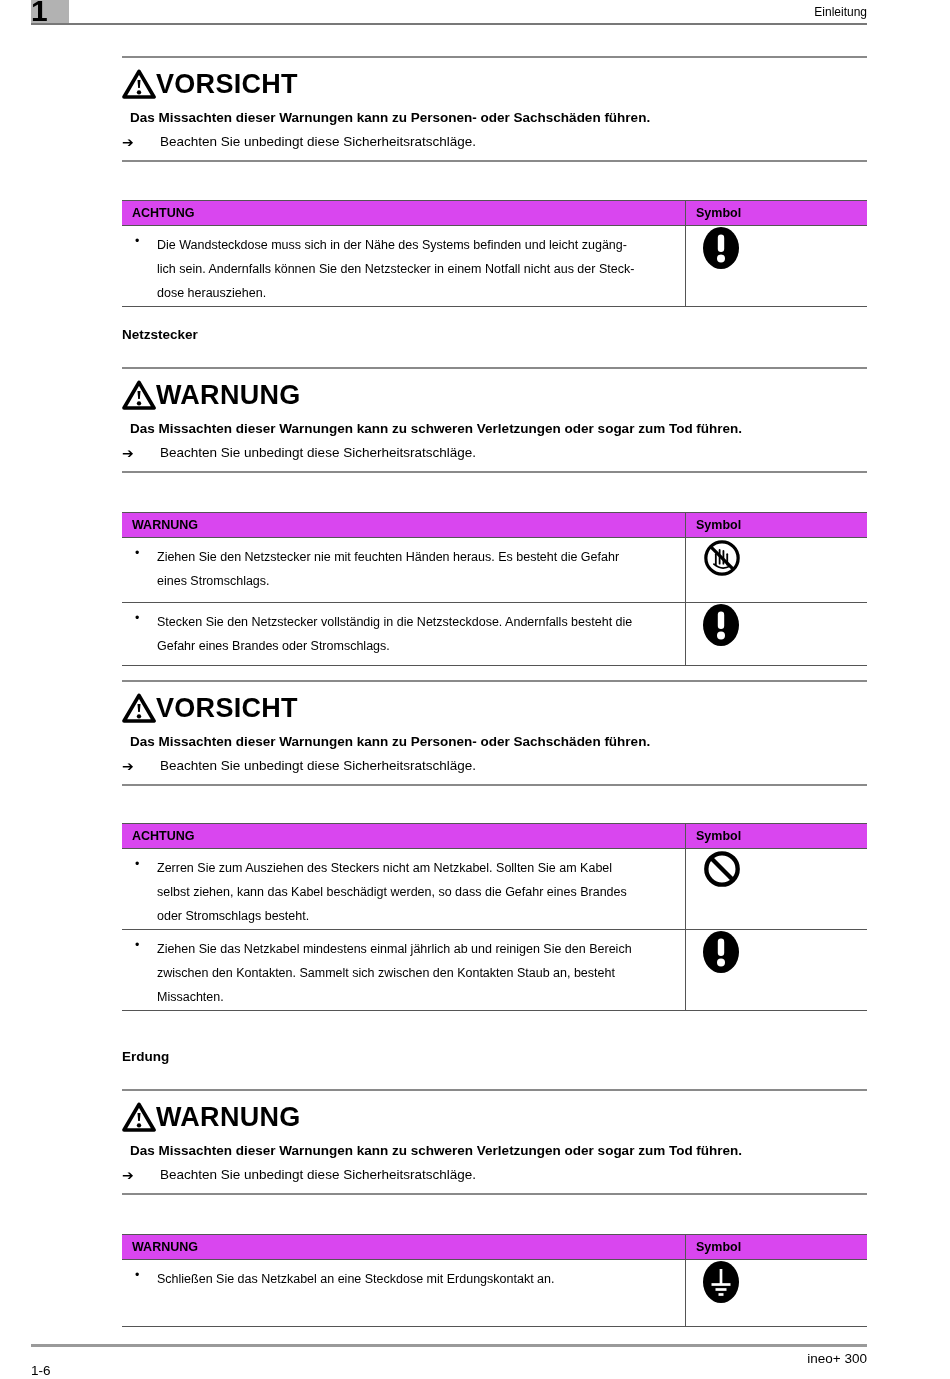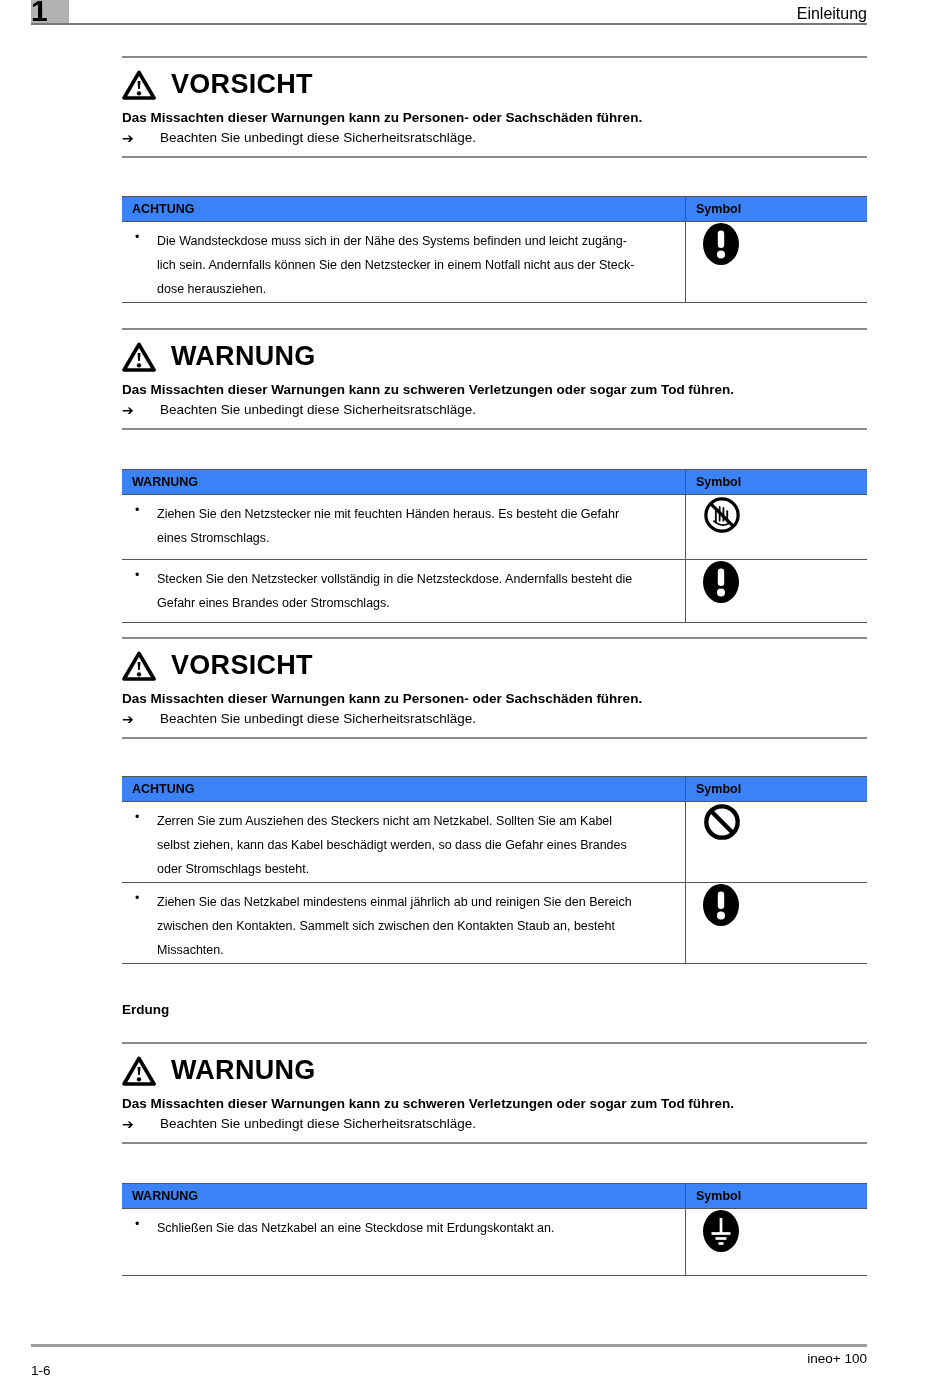--- a/index.html
+++ b/index.html
@@ -4,40 +4,40 @@
 <style>
   html,body{margin:0;padding:0;}
   body{
     width:950px;height:1379px;position:relative;background:#ffffff;
     font-family:"Liberation Sans","DejaVu Sans",sans-serif;color:#000;
     overflow:hidden;
   }
   
   .chapter-box{position:absolute;left:31px;top:0;width:38px;height:23px;background:#b2b2b2;}
   .chapter-num{position:absolute;left:31px;top:-4px;font-size:30px;font-weight:700;line-height:1;}
-  .running-header{position:absolute;top:5px;right:83px;font-size:16px;}
+  .running-header{position:absolute;top:5px;right:83px;font-size:12px;}
   .header-rule{position:absolute;left:31px;right:83px;top:23px;height:2px;background:#787878;}
   .footer-rule{position:absolute;left:31px;right:83px;top:1344px;height:3px;background:#9a9a9a;}
   .footer-left{position:absolute;left:31px;top:1351px;font-size:13.5px;margin-top:12px;}
   .footer-right{position:absolute;right:83px;top:1351px;font-size:13.5px;}
   
   .main{position:absolute;left:122px;top:56px;width:745px;}
   
   .banner{border-top:2px solid #8a8a8a;border-bottom:2px solid #8a8a8a;padding:8px 0 10px;}
-  .banner-title-row{display:flex;align-items:flex-end;gap:15px;height:32px;margin:2px 0 9px;}
+  .banner-title-row{display:flex;align-items:center;height:32px;margin:2px 0 9px;}
   .banner-title{font-size:27px;font-weight:700;letter-spacing:.3px;}
-  .banner-statement{font-size:13.5px;font-weight:700;line-height:17px;margin:0;}
+  .banner-statement{font-size:13.5px;font-weight:700;line-height:17px;margin:8px;}
   .banner-advice{display:flex;font-size:13.5px;line-height:16px;margin-top:4px;}
   .advice-arrow{width:38px;flex:0 0 38px;font-size:14px;}
   
   .sub-heading{font-size:13.5px;font-weight:700;margin:0;}
   
   table.warn{width:745px;border-collapse:collapse;table-layout:fixed;}
   table.warn th{
-    background:#3b82f6;height:24px;text-align:left;font-size:12.5px;font-weight:700;
+    background:#d946ef;height:24px;text-align:left;font-size:12.5px;font-weight:700;
     padding:0 0 0 10px;border-top:1.5px solid #555;border-bottom:1.5px solid #555;
   }
   table.warn td{border-bottom:1.5px solid #555;vertical-align:top;}
   table.warn .col-symbol{width:171px;}
   table.warn th.col-symbol, table.warn td.col-symbol{border-left:1.5px solid #555;}
   .cell-item{display:flex;padding-top:6px;}
   .bullet{flex:0 0 22px;margin-left:12px;font-size:12.5px;line-height:16px;}
   .cell-text{flex:1;font-size:12.5px;line-height:24px;white-space:pre-line;padding-right:6px;}
   td.col-symbol{vertical-align:middle;}
   .symbol-wrap{padding-left:16px;display:flex;align-items:center;}
@@ -128,20 +128,21 @@
         <span class="symbol-wrap">
           <svg width="36" height="42" viewBox="0 0 36 42">
                 <use href="#def-mandatory"></use>
               </svg>
         </span>
       </td>
     </tr>
   </tbody>
     </table>
 
+  <h3 class="sub-heading mt20">Netzstecker</h3>
 
   <div class="banner mt25">
     <div class="banner-title-row">
       <svg width="34" height="30" viewBox="0 0 100 90">
           <use href="#def-warning-triangle"></use>
         </svg>
       <span class="banner-title">WARNUNG</span>
     </div>
     <p class="banner-statement">Das Missachten dieser Warnungen kann zu schweren Verletzungen oder sogar zum Tod führen.</p>
     <div class="banner-advice">
@@ -285,13 +286,13 @@
         </span>
       </td>
     </tr>
   </tbody>
     </table>
 
 </div>
 
 <div class="footer-rule"></div>
 <div class="footer-left">1-6</div>
-<div class="footer-right">ineo+ 100</div>
+<div class="footer-right">ineo+ 300</div>
 
 </body></html>

